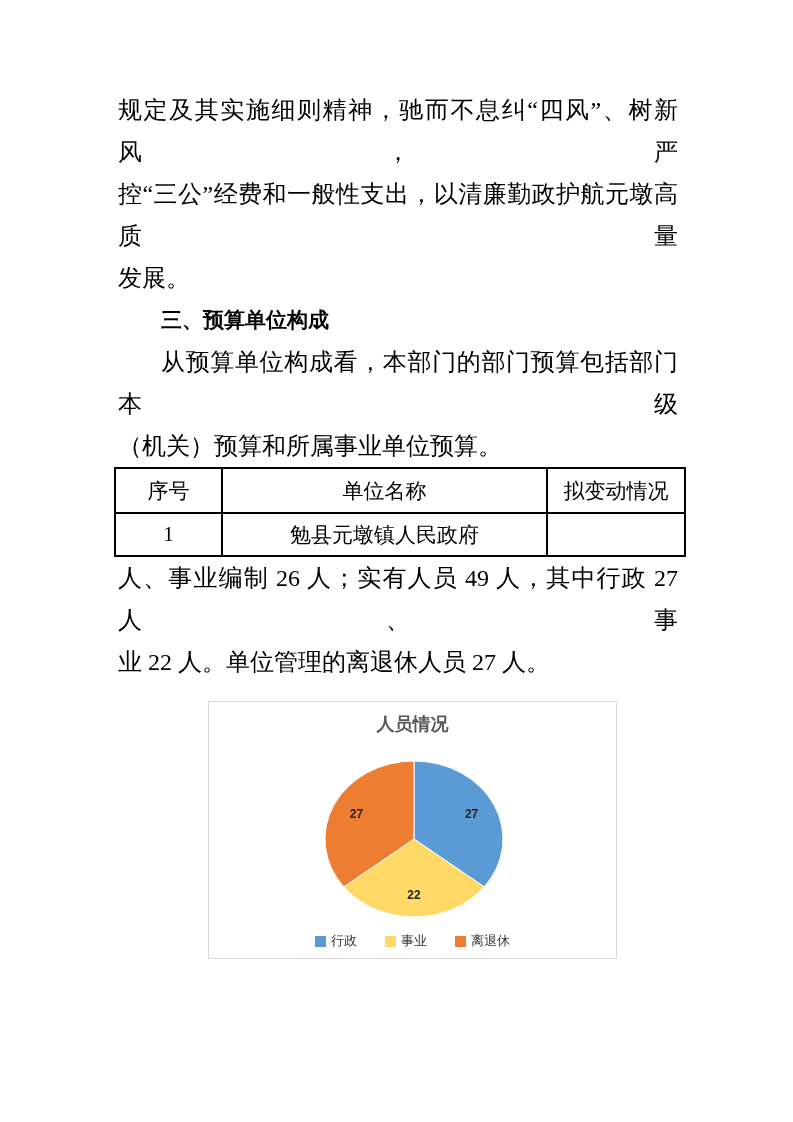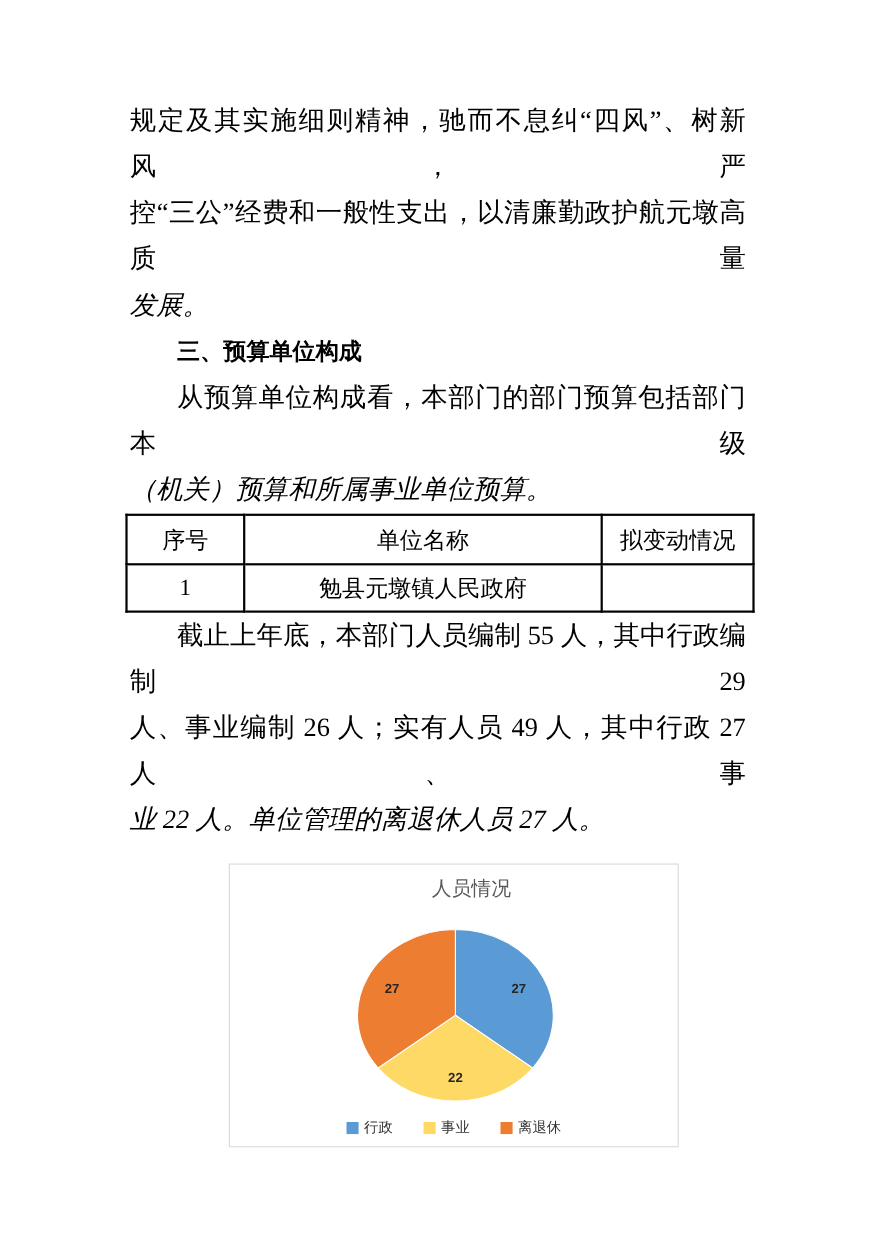--- a/index.html
+++ b/index.html
@@ -11,21 +11,21 @@
     color:#000;
     overflow:hidden;
   }
   .content { position:absolute; left:118px; top:89px; width:560px; }
 
   .line {
     font-size:24px; line-height:42px;
     text-align:justify; text-align-last:justify;
     white-space:normal;
   }
-  .line.last { text-align:left; text-align-last:left;font-style:italic; }
+  .line.last { text-align:left; text-align-last:left; }
   .indent { text-indent:43px; }
 
   .heading {
     font-family:Liberation Sans, sans-serif;
     font-weight:bold; font-size:21px; line-height:42px;
     text-indent:43px;
   }
   .mt2 { margin-top:2px; }
 
   table.units {
@@ -44,24 +44,24 @@
   col.c1 { width:107px; } col.c2 { width:325px; } col.c3 { width:138px; }
 
   .chart-box {
     position:relative;
     width:407px; height:256px;
     margin-left:90px; margin-top:18px;
     border:1px solid #d9d9d9;
     background:#fff;
   }
   .chart-title {
-    position:absolute; top:10px; left:16px; width:100%;
+    position:absolute; top:10px; left:0; width:100%;
     text-align:center;
     font-family:"Liberation Sans","DejaVu Sans",sans-serif;
-    font-size:18px; color:#595959;
+    font-size:18px; color:#595959;font-weight:bold;
   }
   .pie-svg { position:absolute; left:0; top:0; width:407px; height:256px; }
   .pie-label {
     font-family:"Liberation Sans","DejaVu Sans",sans-serif;
     font-size:12px; font-weight:600; fill:#262626;
     text-anchor:middle;
   }
   .chart-legend {
     position:absolute; bottom:8px; left:0; width:100%;
     display:flex; justify-content:center; align-items:center; gap:28px;
@@ -106,21 +106,20 @@
       <tr class="data">
         <td>1</td>
         <td>勉县元墩镇人民政府</td>
         <td></td>
       </tr>
     </tbody>
       </table>
 
 
     <div>
-      <div class="line indent">截止上年底，本部门人员编制 55 人，其中行政编制 29</div>
       <div class="line">人、事业编制 26 人；实有人员 49 人，其中行政 27 人、事</div>
       <div class="line last">业 22 人。单位管理的离退休人员 27 人。</div>
     </div>
 
     <div class="chart-box">
       <div class="chart-title">人员情况</div>
       <svg class="pie-svg" viewBox="0 0 407 256">
           <path d="M205,137 L205.00,59.00 A89,78 0 0 1 275.23,184.91 Z" fill="#5B9BD5" stroke="#ffffff" stroke-width="1"></path>
           <text x="262.6" y="116.3" class="pie-label">27</text>
           <path d="M205,137 L275.23,184.91 A89,78 0 0 1 134.77,184.91 Z" fill="#FFD966" stroke="#ffffff" stroke-width="1"></path>

